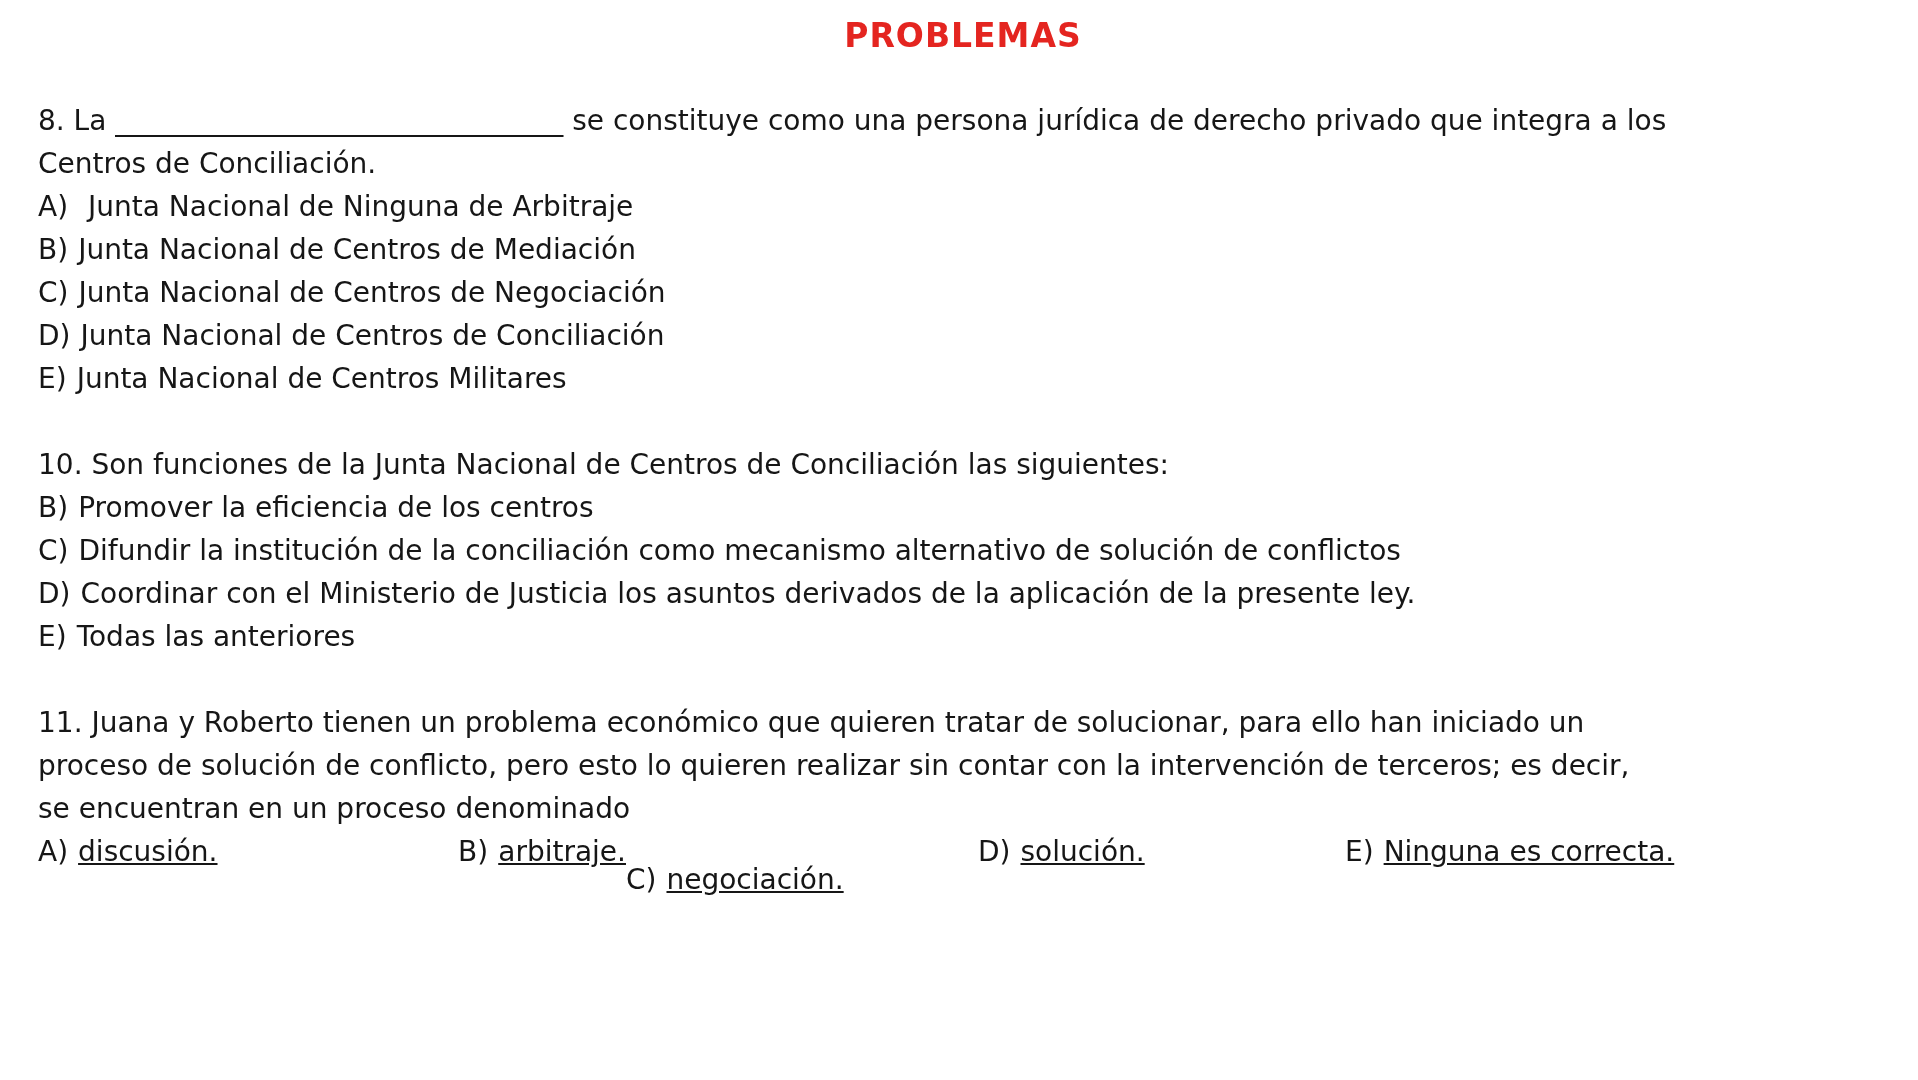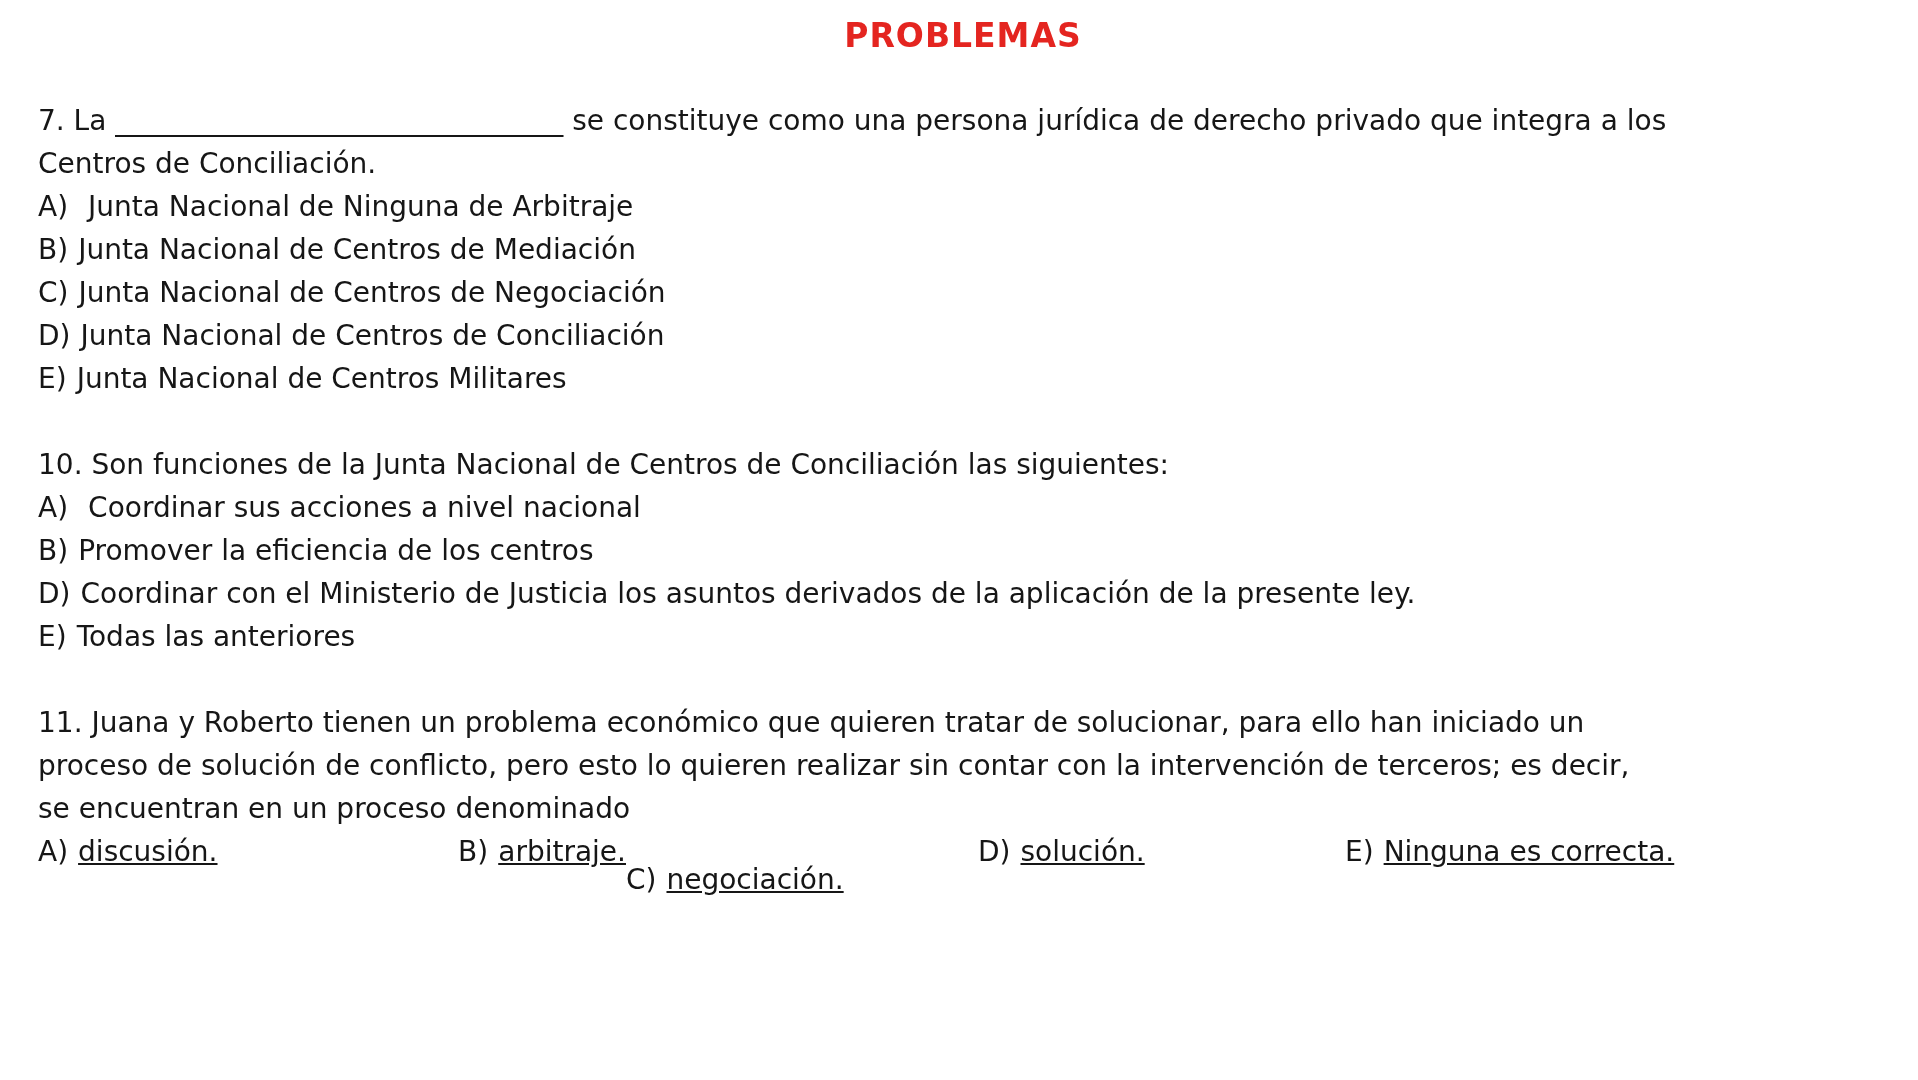--- a/index.html
+++ b/index.html
@@ -64,21 +64,21 @@
   .options-inline .opt-e { width: auto; }
 </style>
 </head>
 <body>
 
 <div class="page">
 
   <div class="doc-title">PROBLEMAS</div>
 
   <div class="question-block">
-    <div class="line">7. La ________________________________ se constituye como una persona jurídica de derecho privado que integra a los</div>
+    <div class="line">8. La ________________________________ se constituye como una persona jurídica de derecho privado que integra a los</div>
     <div class="line">Centros de Conciliación.</div>
     <div class="option-row">
       <span class="option-label wide-gap">A)</span><span>Junta Nacional de Ninguna de Arbitraje</span>
     </div>
     <div class="option-row">
       <span class="option-label">B)</span><span>Junta Nacional de Centros de Mediación</span>
     </div>
     <div class="option-row">
       <span class="option-label">C)</span><span>Junta Nacional de Centros de Negociación</span>
     </div>
@@ -86,24 +86,24 @@
       <span class="option-label">D)</span><span>Junta Nacional de Centros de Conciliación</span>
     </div>
     <div class="option-row">
       <span class="option-label">E)</span><span>Junta Nacional de Centros Militares</span>
     </div>
   </div>
 
   <div class="question-block">
     <div class="line">10. Son funciones de la Junta Nacional de Centros de Conciliación las siguientes:</div>
     <div class="option-row">
-      <span class="option-label wide-gap">A)</span><span>Coordinar sus acciones a nivel nacional</span>
+      <span class="option-label">B)</span><span>Promover la eficiencia de los centros</span>
     </div>
     <div class="option-row">
-      <span class="option-label">B)</span><span>Promover la eficiencia de los centros</span>
+      <span class="option-label">C)</span><span>Difundir la institución de la conciliación como mecanismo alternativo de solución de conflictos</span>
     </div>
     <div class="option-row">
       <span class="option-label">D)</span><span>Coordinar con el Ministerio de Justicia los asuntos derivados de la aplicación de la presente ley.</span>
     </div>
     <div class="option-row">
       <span class="option-label">E)</span><span>Todas las anteriores</span>
     </div>
   </div>
 
   <div class="question-block">

